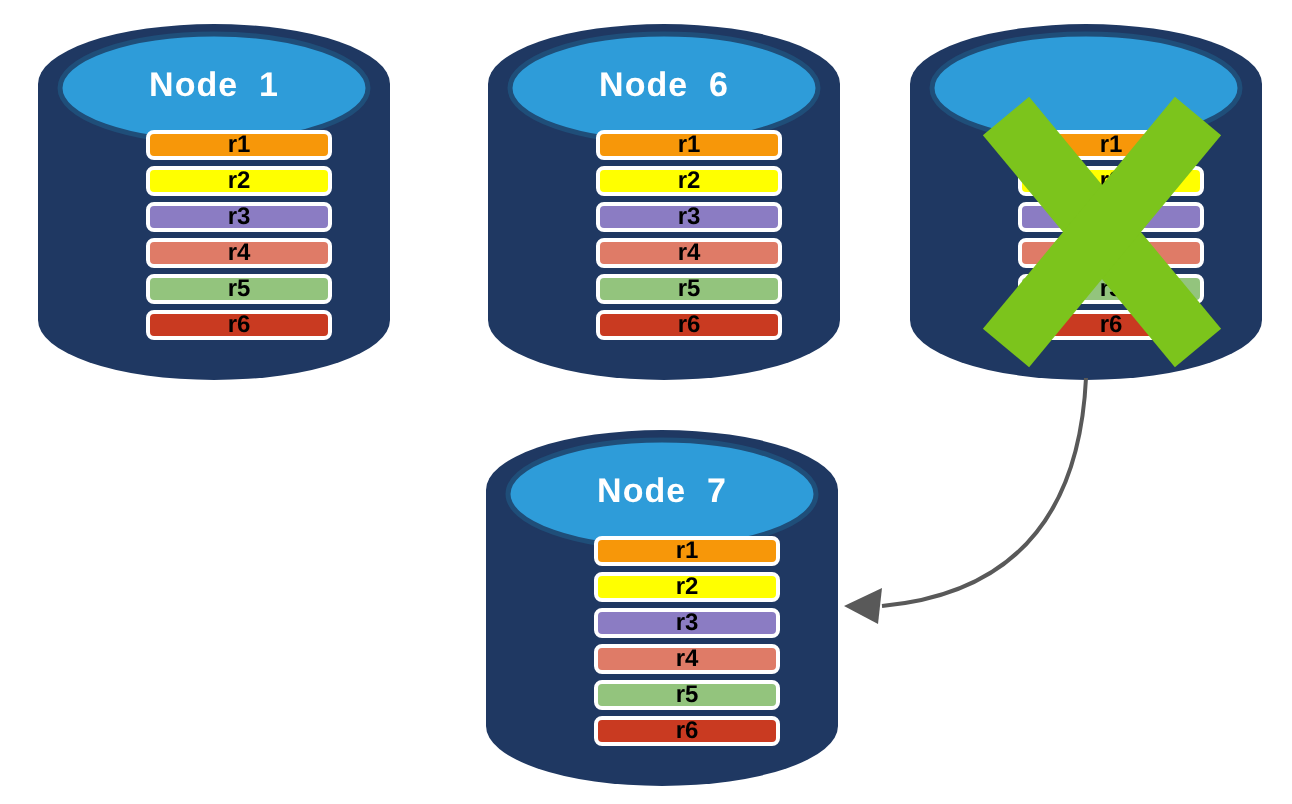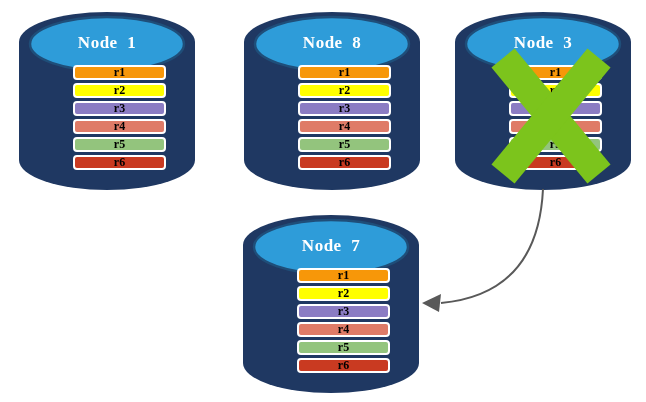--- a/index.html
+++ b/index.html
@@ -7,21 +7,20 @@
     padding: 0;
     background: #ffffff;
     font-family: "Liberation Sans", sans-serif;
   }
   .stage {
     position: relative;
     width: 646px;
     height: 402px;
     background: #ffffff;
     overflow: hidden;
-    font-family: Liberation Serif, serif;
   }
   .node {
     position: absolute;
     width: 180px;
     height: 186px;
   }
   .cyl {
     position: absolute;
     left: 0; top: 0;
     width: 180px;
@@ -117,37 +116,36 @@
       <div class="row" style="background: rgb(147, 196, 125);">r5</div>
       <div class="row" style="background: rgb(201, 58, 33);">r6</div>
     </div>
   </div>
 
   <div class="node" style="left:242px; top:8px;">
     <svg class="cyl" viewBox="0 0 180 186" aria-hidden="true">
       <path class="cyl-body" d="M2,34 A88,30 0 0 1 178,34 L178,152 A88,30 0 0 1 2,152 Z"></path>
       <ellipse class="cyl-top" cx="90" cy="36" rx="77" ry="27"></ellipse>
     </svg>
-    <div class="node-title">Node  8</div>
+    <div class="node-title">Node  6</div>
     <div class="rows">
       <div class="row" style="background: rgb(247, 151, 9);">r1</div>
       <div class="row" style="background: rgb(255, 255, 0);">r2</div>
       <div class="row" style="background: rgb(139, 124, 195);">r3</div>
       <div class="row" style="background: rgb(223, 123, 103);">r4</div>
       <div class="row" style="background: rgb(147, 196, 125);">r5</div>
       <div class="row" style="background: rgb(201, 58, 33);">r6</div>
     </div>
   </div>
 
   <div class="node" style="left:453px; top:8px;">
     <svg class="cyl" viewBox="0 0 180 186" aria-hidden="true">
       <path class="cyl-body" d="M2,34 A88,30 0 0 1 178,34 L178,152 A88,30 0 0 1 2,152 Z"></path>
       <ellipse class="cyl-top" cx="90" cy="36" rx="77" ry="27"></ellipse>
     </svg>
-    <div class="node-title">Node  3</div>
     <div class="rows">
       <div class="row" style="background: rgb(247, 151, 9);">r1</div>
       <div class="row" style="background: rgb(255, 255, 0);">r2</div>
       <div class="row" style="background: rgb(139, 124, 195);">r3</div>
       <div class="row" style="background: rgb(223, 123, 103);">r4</div>
       <div class="row" style="background: rgb(147, 196, 125);">r5</div>
       <div class="row" style="background: rgb(201, 58, 33);">r6</div>
     </div>
     <svg class="x-mark" viewBox="0 0 124 136" aria-hidden="true">
       <line x1="14" y1="10" x2="110" y2="126"></line>

